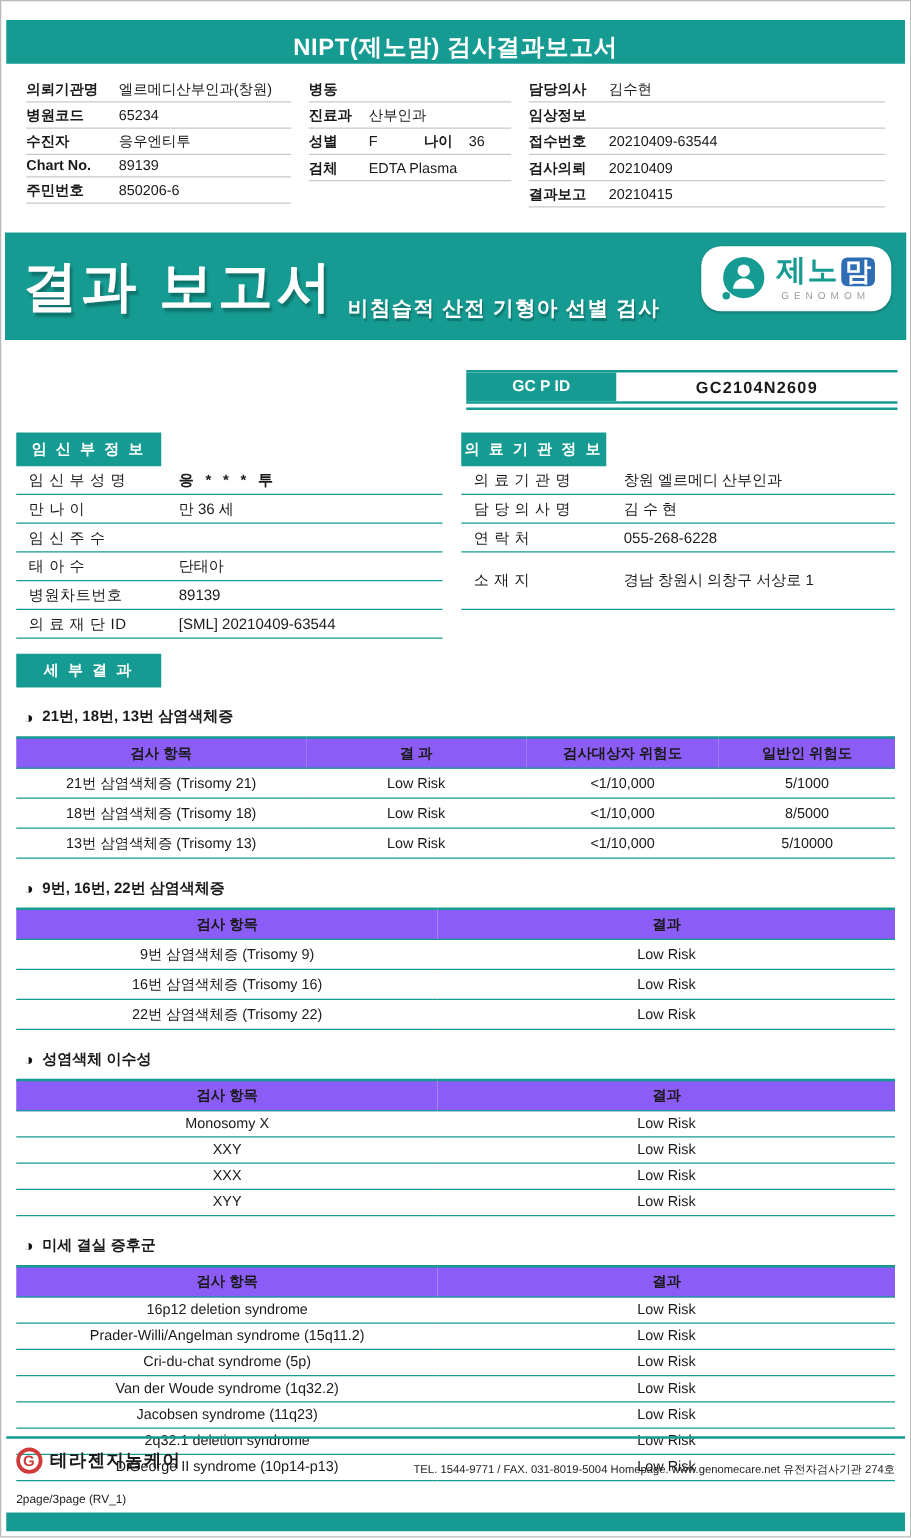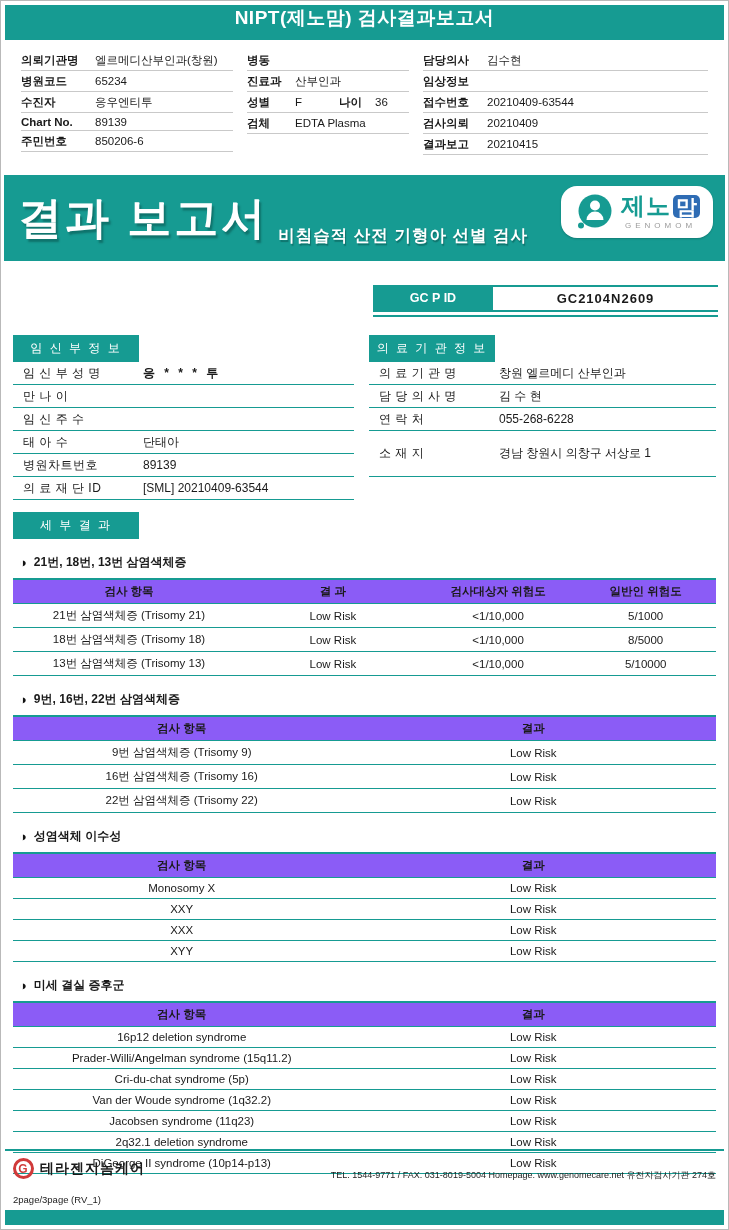--- a/index.html
+++ b/index.html
@@ -1,20 +1,20 @@
 <!DOCTYPE html>
 <html><head>
 <meta charset="utf-8">
 <style>
   :root{ --teal:#169b92; --blue:#2e6cb4; }
   *{box-sizing:border-box}
   body{margin:0;background:#fff;font-family:"Liberation Sans","DejaVu Sans",sans-serif;color:#1a1a1a}
   .page{width:729px;height:1230px;margin:0 auto;background:#fff;border:1px solid #b9b9b9;position:relative;overflow:hidden}
 
-  .top-bar{margin:4px 4px 0;height:35px;background:var(--teal);color:#fff;display:flex;align-items:flex-start;justify-content:center;font-size:19px;font-weight:bold;letter-spacing:.5px}
+  .top-bar{margin:15px 4px 0;height:35px;background:var(--teal);color:#fff;display:flex;align-items:flex-end;justify-content:center;font-size:19px;font-weight:bold;letter-spacing:.5px}
 
   .info-head{display:flex;padding:10px 20px 10px;gap:14px;font-size:11.5px}
   .ih-col{display:flex;flex-direction:column}
   .ih-col.c1{width:212px}.ih-col.c2{width:162px}.ih-col.c3{flex:1}
   .f-row{display:flex;align-items:baseline;border-bottom:1px solid #c9c9c9;padding:3px 0 2px;min-height:18px}
   .f-label{font-weight:bold;flex:0 0 74px}
   .c2 .f-label{flex:0 0 48px}
   .c3 .f-label{flex:0 0 64px}
   .f-value{flex:1}
   .f-value.short{flex:0 0 44px}
@@ -32,21 +32,21 @@
 
   .gcp{margin:24px 10px 0 372px}
   .gcp-row{display:flex;border-top:2px solid var(--teal);border-bottom:2px solid var(--teal)}
   .gcp-label{flex:0 0 120px;background:var(--teal);color:#fff;font-weight:bold;font-size:12.5px;text-align:center;padding:4px 0}
   .gcp-value{flex:1;text-align:center;font-weight:bold;font-size:13px;padding:4px 0;letter-spacing:1px}
   .gcp-underline{height:2px;background:var(--teal);margin-top:3px}
 
   .info-tables{display:flex;gap:15px;padding:18px 12px 0}
   .itable{flex:1}
   .itable.left{flex:0 0 341px}
-  .badge{display:block;width:126px;background:var(--teal);color:#fff;font-weight:normal;font-size:12px;letter-spacing:2px;text-align:center;padding:5px 0}
+  .badge{display:block;width:116px;background:var(--teal);color:#fff;font-weight:bold;font-size:12px;letter-spacing:2px;text-align:center;padding:5px 0}
   .irows > div{display:flex;align-items:center;min-height:23px;border-bottom:1px solid var(--teal);font-size:12px}
   .irow-lbl{flex:0 0 130px;padding-left:10px;letter-spacing:.5px}
   .irow-val{flex:1}
   [data-name="patient-rows"] > div:first-of-type .irow-val{font-weight:bold;letter-spacing:3px}
   [data-name="clinic-rows"] > div:last-of-type{min-height:46px}
 
   .details{padding:12px 12px 0}
   .sec-title{display:flex;align-items:center;gap:7px;font-weight:bold;font-size:12px;margin:15px 0 7px 6px}
   .bullet{font-size:13px;color:#111;font-weight:normal}
   table.result{width:100%;border-collapse:collapse;table-layout:fixed;font-size:11.5px}
@@ -181,20 +181,21 @@
       <span class="badge" data-name="patient-info-header">임 신 부 정 보</span>
       <div class="irows" data-name="patient-rows">
 
           <div data-name="table-row">
             <span class="irow-lbl" data-name="row-label">임 신 부 성 명</span>
             <span class="irow-val" data-name="row-value">응 * * * 투</span>
           </div>
 
           <div data-name="table-row">
             <span class="irow-lbl" data-name="row-label">만   나   이</span>
+            <span class="irow-val" data-name="row-value">만 36 세</span>
           </div>
 
           <div data-name="table-row">
             <span class="irow-lbl" data-name="row-label">임 신 주 수</span>
           </div>
 
           <div data-name="table-row">
             <span class="irow-lbl" data-name="row-label">태   아   수</span>
             <span class="irow-val" data-name="row-value">단태아</span>
           </div>

